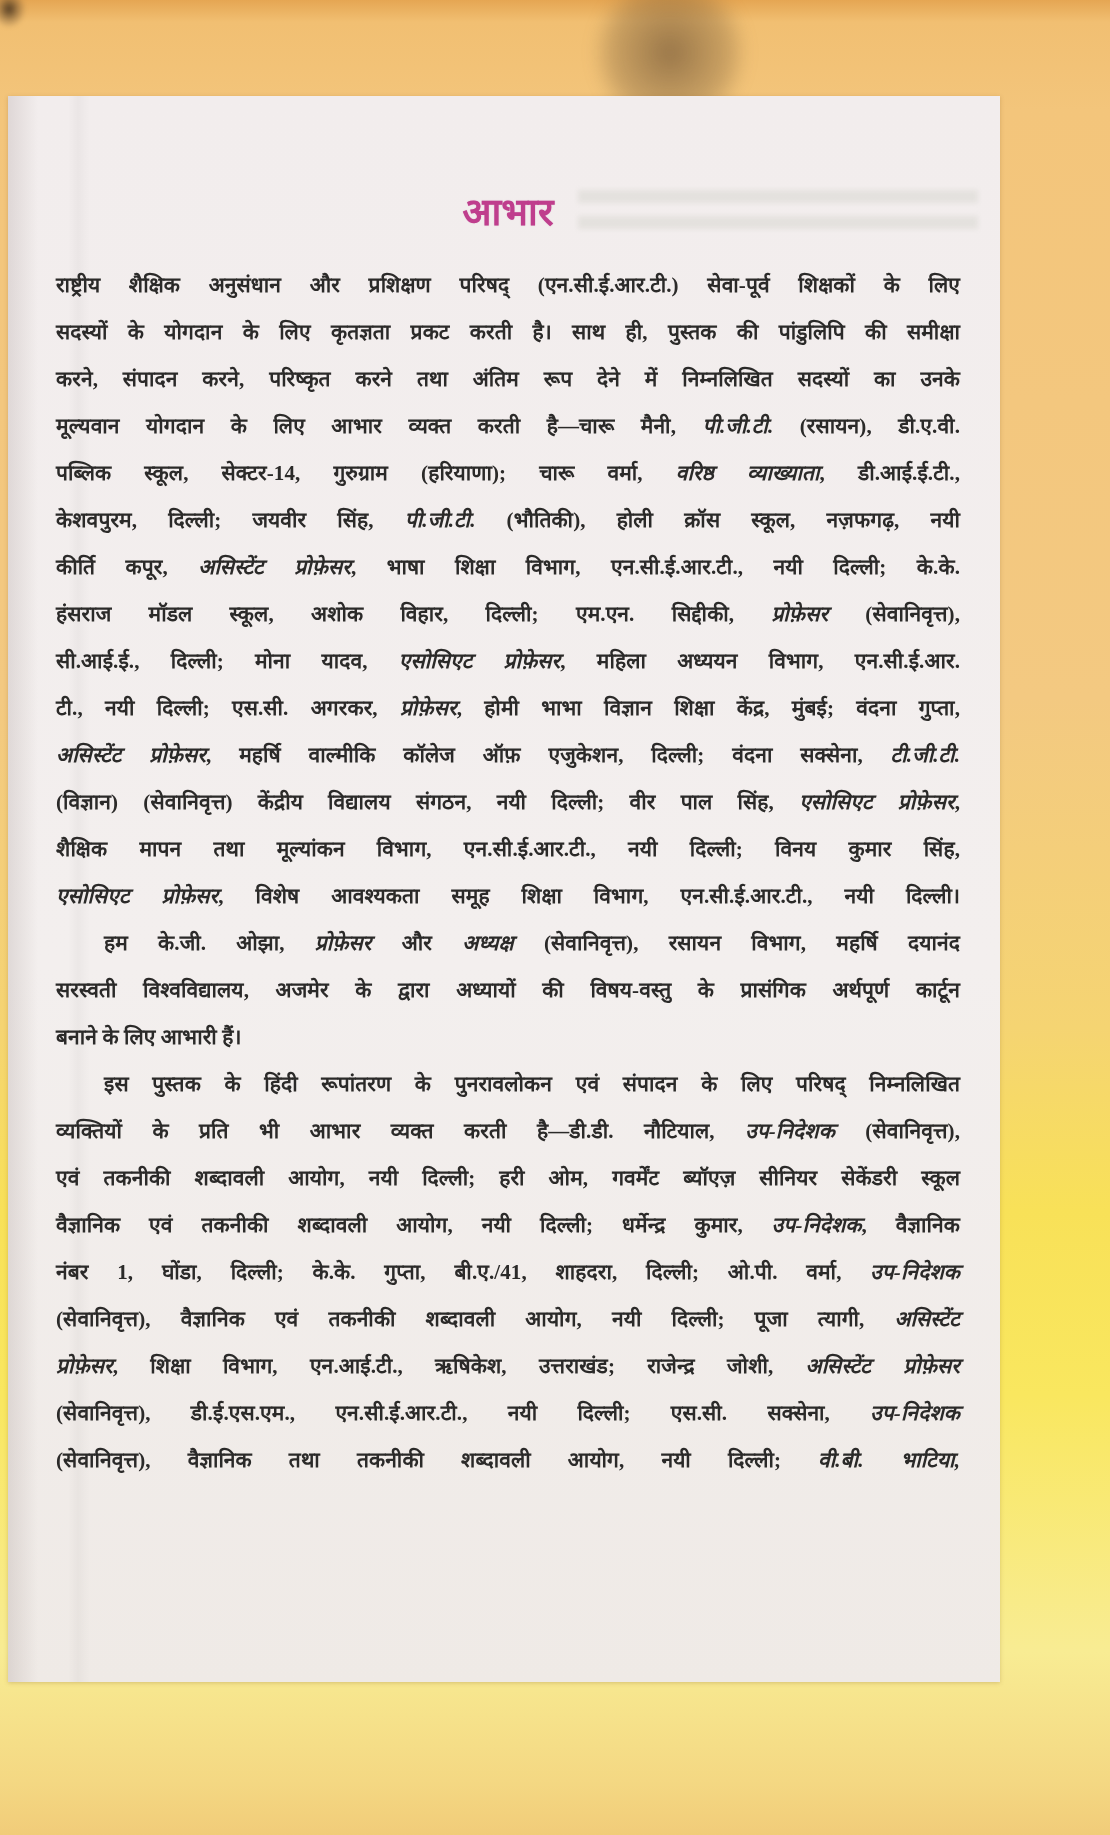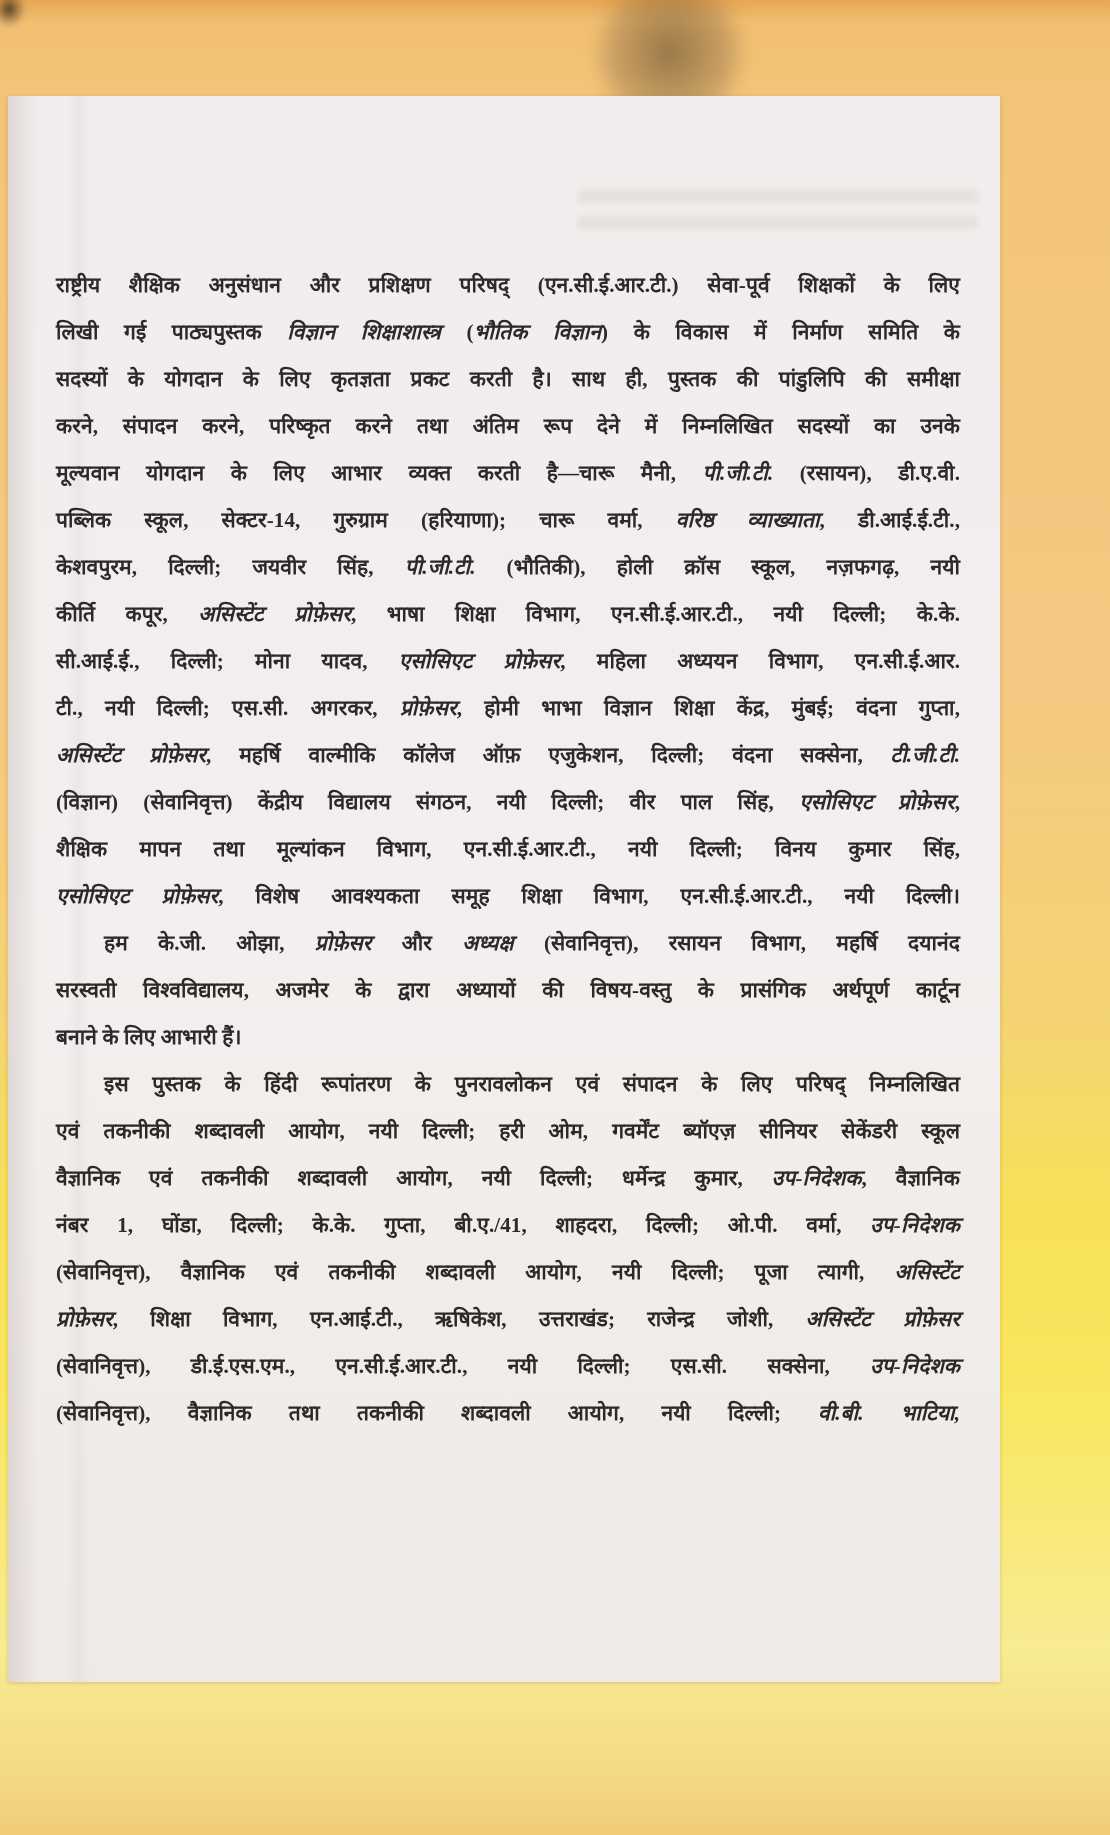--- a/index.html
+++ b/index.html
@@ -66,39 +66,41 @@
   .line i{font-style:italic;}
 </style>
 </head>
 <body>
 
 <div class="shadow-blob"></div>
 <div class="corner-mark"></div>
 
 <div class="paper">
   <div class="ghost"></div>
+  <h1 class="title">आभार</h1>
   <div class="text-block">
       <div class="line"><span>राष्ट्रीय शैक्षिक अनुसंधान और प्रशिक्षण परिषद् (एन.सी.ई.आर.टी.) सेवा-पूर्व शिक्षकों के लिए</span></div>
-      <div class="line"><span>लिखी गई पाठ्यपुस्तक </span><i>विज्ञान शिक्षाशास्त्र</i><span> (</span><i>भौतिक विज्ञान</i><span>) के विकास में निर्माण समिति के</span></div>
       <div class="line"><span>सदस्यों के योगदान के लिए कृतज्ञता प्रकट करती है। साथ ही, पुस्तक की पांडुलिपि की समीक्षा</span></div>
       <div class="line"><span>करने, संपादन करने, परिष्कृत करने तथा अंतिम रूप देने में निम्नलिखित सदस्यों का उनके</span></div>
       <div class="line"><span>मूल्यवान योगदान के लिए आभार व्यक्त करती है—चारू मैनी, </span><i>पी.जी.टी.</i><span> (रसायन), डी.ए.वी.</span></div>
       <div class="line"><span>पब्लिक स्कूल, सेक्टर-14, गुरुग्राम (हरियाणा); चारू वर्मा, </span><i>वरिष्ठ व्याख्याता</i><span>, डी.आई.ई.टी.,</span></div>
       <div class="line"><span>केशवपुरम, दिल्ली; जयवीर सिंह, </span><i>पी.जी.टी.</i><span> (भौतिकी), होली क्रॉस स्कूल, नज़फगढ़, नयी</span></div>
       <div class="line"><span>कीर्ति कपूर, </span><i>असिस्टेंट प्रोफ़ेसर</i><span>, भाषा शिक्षा विभाग, एन.सी.ई.आर.टी., नयी दिल्ली; के.के.</span></div>
+      <div class="line"><span>हंसराज मॉडल स्कूल, अशोक विहार, दिल्ली; एम.एन. सिद्दीकी, </span><i>प्रोफ़ेसर</i><span> (सेवानिवृत्त),</span></div>
       <div class="line"><span>सी.आई.ई., दिल्ली; मोना यादव, </span><i>एसोसिएट प्रोफ़ेसर</i><span>, महिला अध्ययन विभाग, एन.सी.ई.आर.</span></div>
       <div class="line"><span>टी., नयी दिल्ली; एस.सी. अगरकर, </span><i>प्रोफ़ेसर</i><span>, होमी भाभा विज्ञान शिक्षा केंद्र, मुंबई; वंदना गुप्ता,</span></div>
       <div class="line"><i>असिस्टेंट प्रोफ़ेसर</i><span>, महर्षि वाल्मीकि कॉलेज ऑफ़ एजुकेशन, दिल्ली; वंदना सक्सेना, </span><i>टी.जी.टी.</i></div>
       <div class="line"><span>(विज्ञान) (सेवानिवृत्त) केंद्रीय विद्यालय संगठन, नयी दिल्ली; वीर पाल सिंह, </span><i>एसोसिएट प्रोफ़ेसर</i><span>,</span></div>
       <div class="line"><span>शैक्षिक मापन तथा मूल्यांकन विभाग, एन.सी.ई.आर.टी., नयी दिल्ली; विनय कुमार सिंह,</span></div>
       <div class="line"><i>एसोसिएट प्रोफ़ेसर</i><span>, विशेष आवश्यकता समूह शिक्षा विभाग, एन.सी.ई.आर.टी., नयी दिल्ली।</span></div>
       <div class="line indent"><span>हम के.जी. ओझा, </span><i>प्रोफ़ेसर</i><span> और </span><i>अध्यक्ष</i><span> (सेवानिवृत्त), रसायन विभाग, महर्षि दयानंद</span></div>
       <div class="line"><span>सरस्वती विश्वविद्यालय, अजमेर के द्वारा अध्यायों की विषय-वस्तु के प्रासंगिक अर्थपूर्ण कार्टून</span></div>
       <div class="line no-just"><span>बनाने के लिए आभारी हैं।</span></div>
       <div class="line indent"><span>इस पुस्तक के हिंदी रूपांतरण के पुनरावलोकन एवं संपादन के लिए परिषद् निम्नलिखित</span></div>
+      <div class="line"><span>व्यक्तियों के प्रति भी आभार व्यक्त करती है—डी.डी. नौटियाल, </span><i>उप-निदेशक</i><span> (सेवानिवृत्त),</span></div>
       <div class="line"><span>एवं तकनीकी शब्दावली आयोग, नयी दिल्ली; हरी ओम, गवर्मेंट ब्यॉएज़ सीनियर सेकेंडरी स्कूल</span></div>
       <div class="line"><span>वैज्ञानिक एवं तकनीकी शब्दावली आयोग, नयी दिल्ली; धर्मेन्द्र कुमार, </span><i>उप-निदेशक</i><span>, वैज्ञानिक</span></div>
       <div class="line"><span>नंबर 1, घोंडा, दिल्ली; के.के. गुप्ता, बी.ए./41, शाहदरा, दिल्ली; ओ.पी. वर्मा, </span><i>उप-निदेशक</i></div>
       <div class="line"><span>(सेवानिवृत्त), वैज्ञानिक एवं तकनीकी शब्दावली आयोग, नयी दिल्ली; पूजा त्यागी, </span><i>असिस्टेंट</i></div>
       <div class="line"><i>प्रोफ़ेसर</i><span>, शिक्षा विभाग, एन.आई.टी., ऋषिकेश, उत्तराखंड; राजेन्द्र जोशी, </span><i>असिस्टेंट प्रोफ़ेसर</i></div>
       <div class="line"><span>(सेवानिवृत्त), डी.ई.एस.एम., एन.सी.ई.आर.टी., नयी दिल्ली; एस.सी. सक्सेना, </span><i>उप-निदेशक</i></div>
       <div class="line"><span>(सेवानिवृत्त), वैज्ञानिक तथा तकनीकी शब्दावली आयोग, नयी दिल्ली; </span><i>वी.बी. भाटिया,</i></div>
     </div>
 </div>
 

